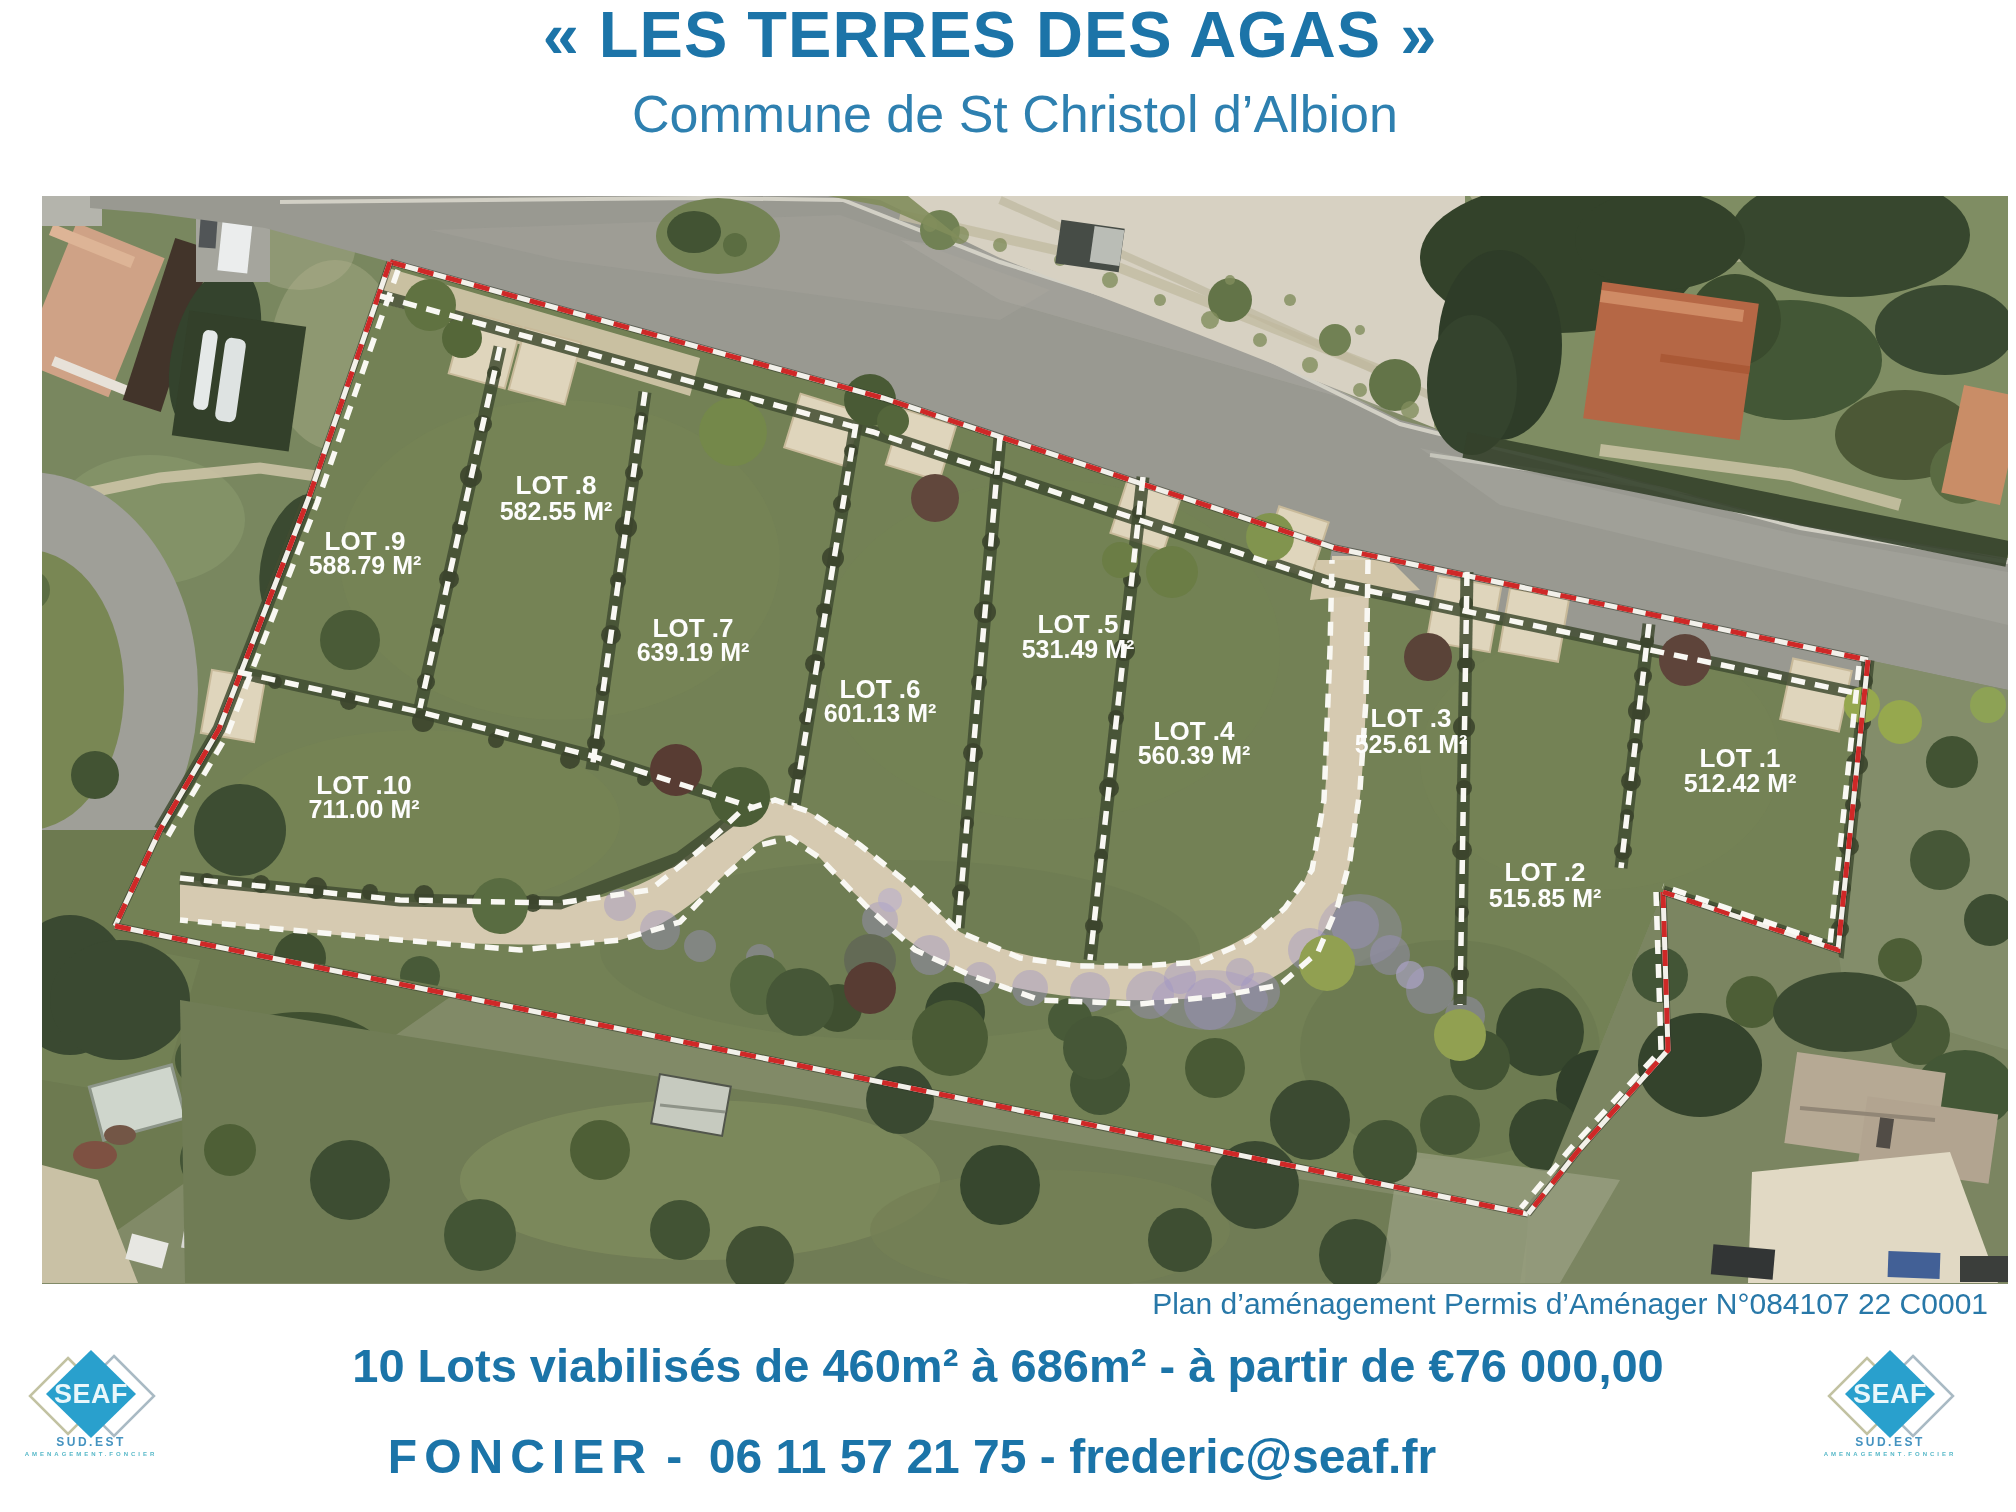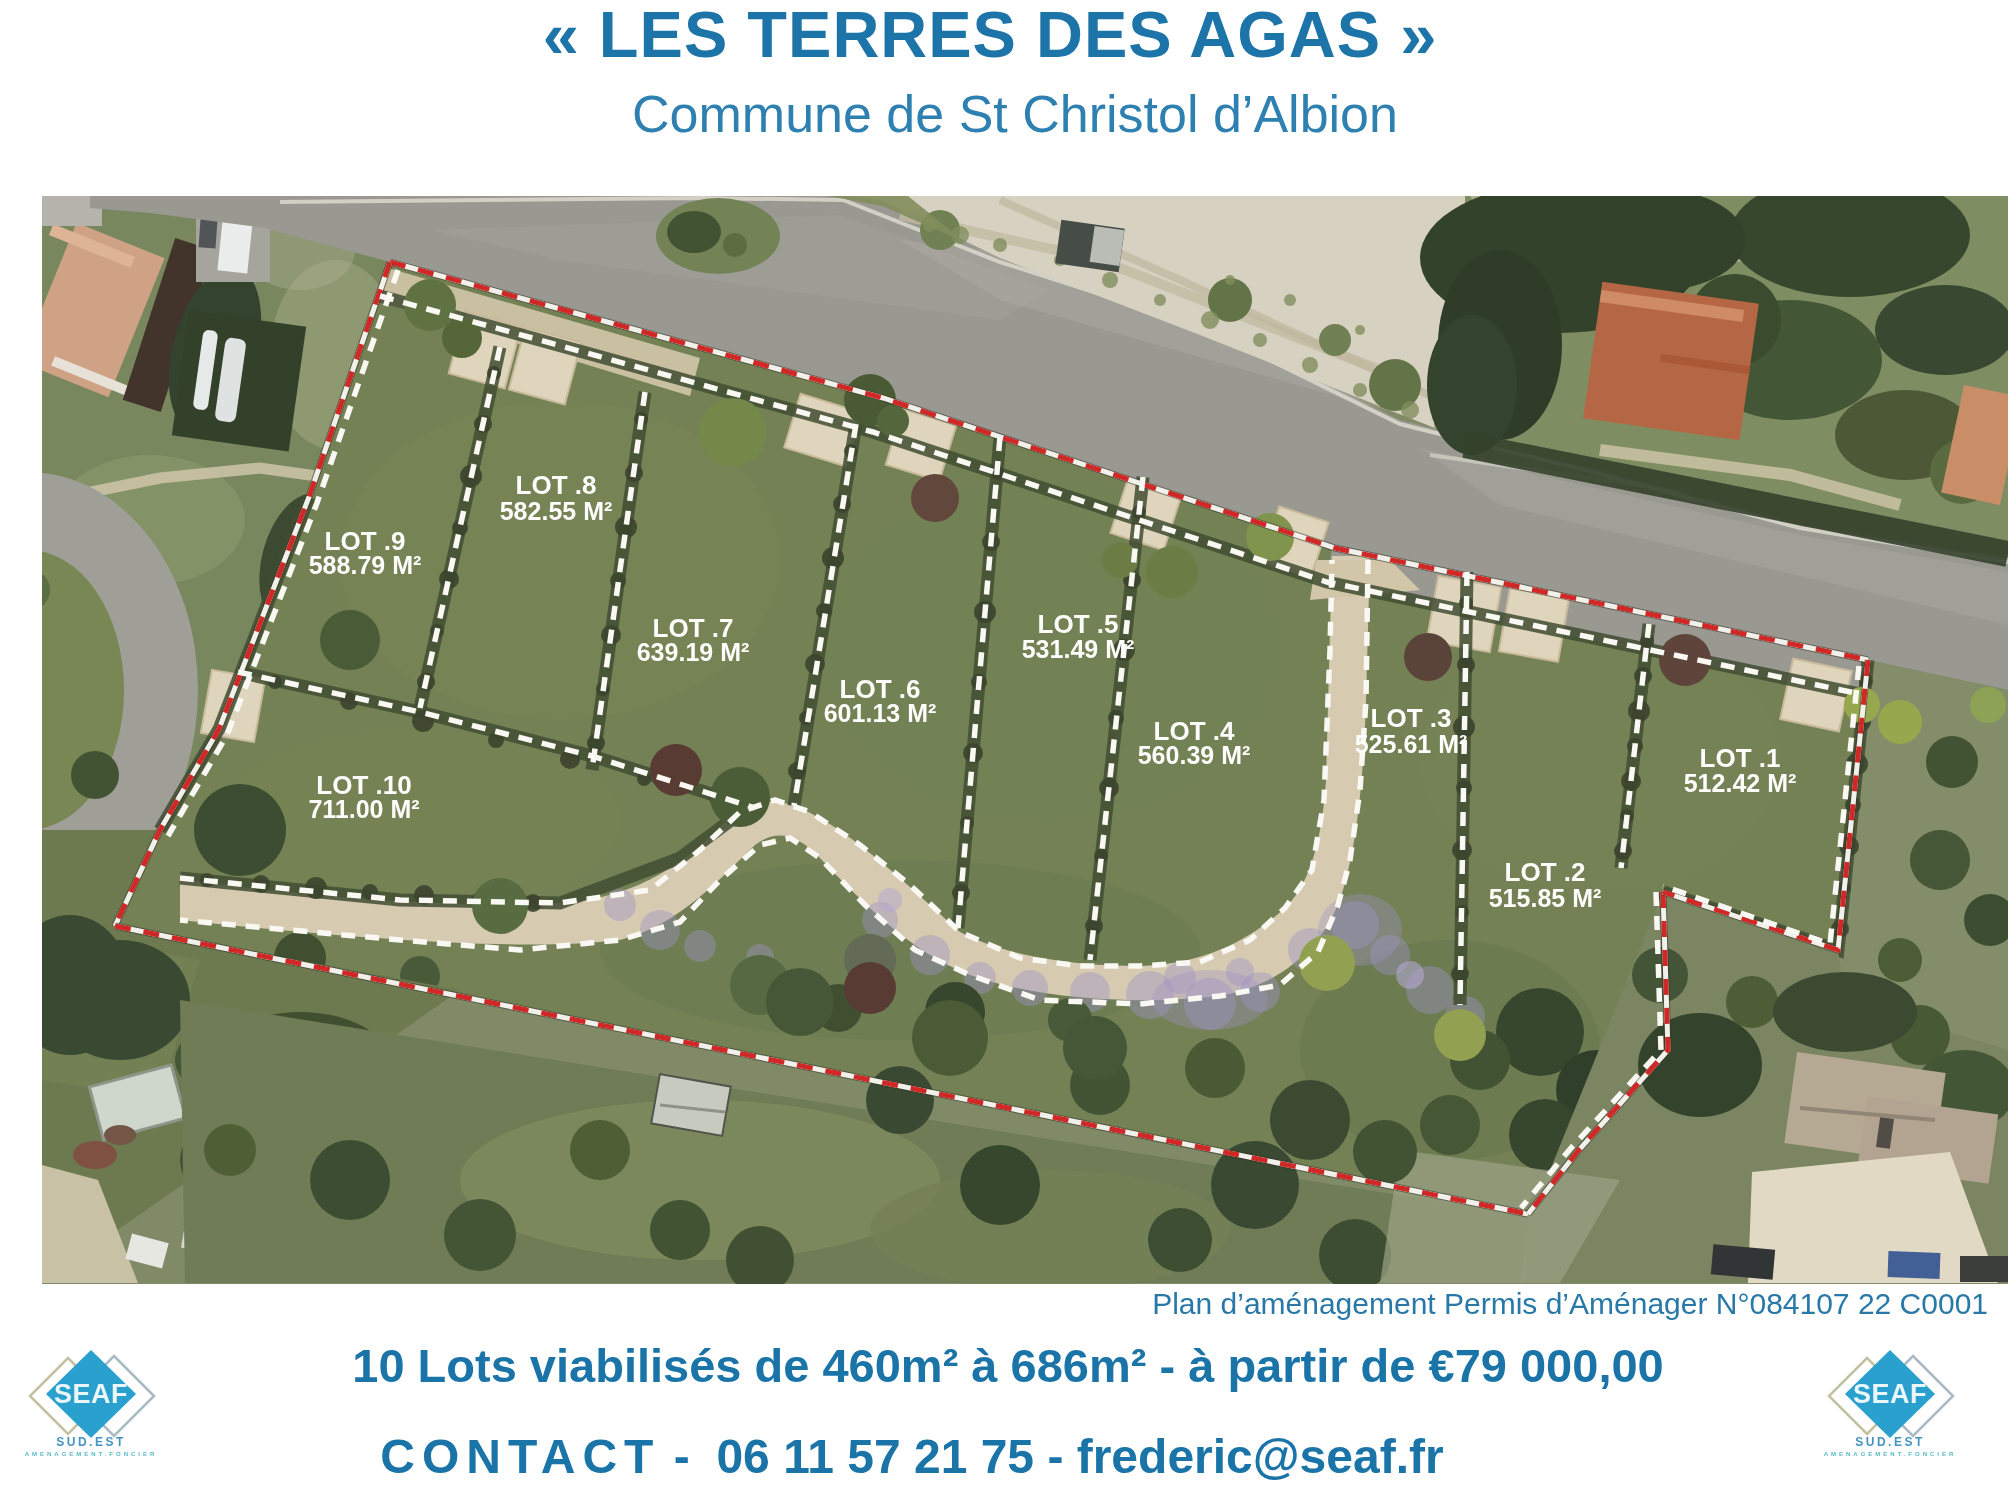--- a/index.html
+++ b/index.html
@@ -433,23 +433,23 @@
 <text x="1740" y="792" font-size="25" font-weight="bold" fill="#fff" text-anchor="middle">512.42 M²</text>
 
 <text x="364" y="794" font-size="26" font-weight="bold" fill="#fff" text-anchor="middle">LOT .10</text>
 <text x="364" y="818" font-size="25" font-weight="bold" fill="#fff" text-anchor="middle">711.00 M²</text>
 <rect x="42" y="196" width="1966" height="1088" fill="#d8d8cc" opacity="0.05"></rect>
 </g>
 </svg>
 
 <div class="abs" style="left:0;right:28px;top:1287px;text-align:right;font-size:30px;font-weight:normal;color:#2878a8">Plan d’aménagement Permis d’Aménager N°084107 22 C0001</div>
 
-<div class="abs" style="left:0;right:0;top:1338px;text-align:center;font-size:47px;font-weight:bold;color:#1b74a8">10 Lots viabilisés de 460m² à 686m² - à partir de €79 000,00</div>
-
-<div class="abs" style="left:0;right:0;top:1429px;text-align:center;font-size:48px;font-weight:bold;color:#1b74a8;transform:translateX(-96px)"><span style="letter-spacing:7px">CONTACT</span> -&nbsp; 06 11 57 21 75 - frederic@seaf.fr</div>
+<div class="abs" style="left:0;right:0;top:1338px;text-align:center;font-size:47px;font-weight:bold;color:#1b74a8">10 Lots viabilisés de 460m² à 686m² - à partir de €76 000,00</div>
+
+<div class="abs" style="left:0;right:0;top:1429px;text-align:center;font-size:48px;font-weight:bold;color:#1b74a8;transform:translateX(-96px)"><span style="letter-spacing:7px">FONCIER</span> -&nbsp; 06 11 57 21 75 - frederic@seaf.fr</div>
 
 <svg class="abs" style="left:10px;top:1330px" width="160" height="160" viewBox="0 0 160 160">
 
 <path d="M58,28 L96,66 L58,104 L20,66 Z" fill="none" stroke="#c2c2a2" stroke-width="2.5"></path>
 
 <path d="M104,26 L144,66 L104,106 L64,66 Z" fill="none" stroke="#a9bac4" stroke-width="2.5"></path>
 
 <path d="M81,20 L126,64 L81,108 L36,64 Z" fill="#29a0cd"></path>
 <text x="81" y="73" font-size="27" font-weight="bold" fill="#e9f7fb" text-anchor="middle" letter-spacing="0.5">SEAF</text>
 

